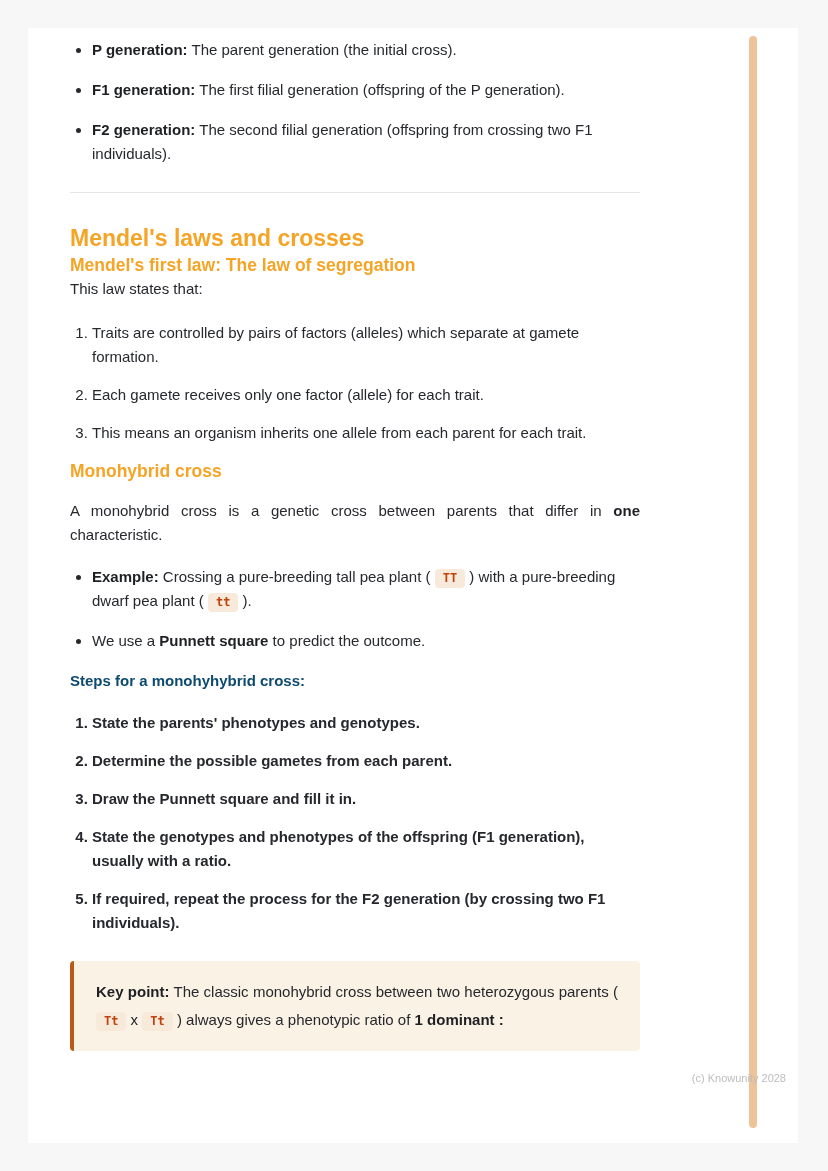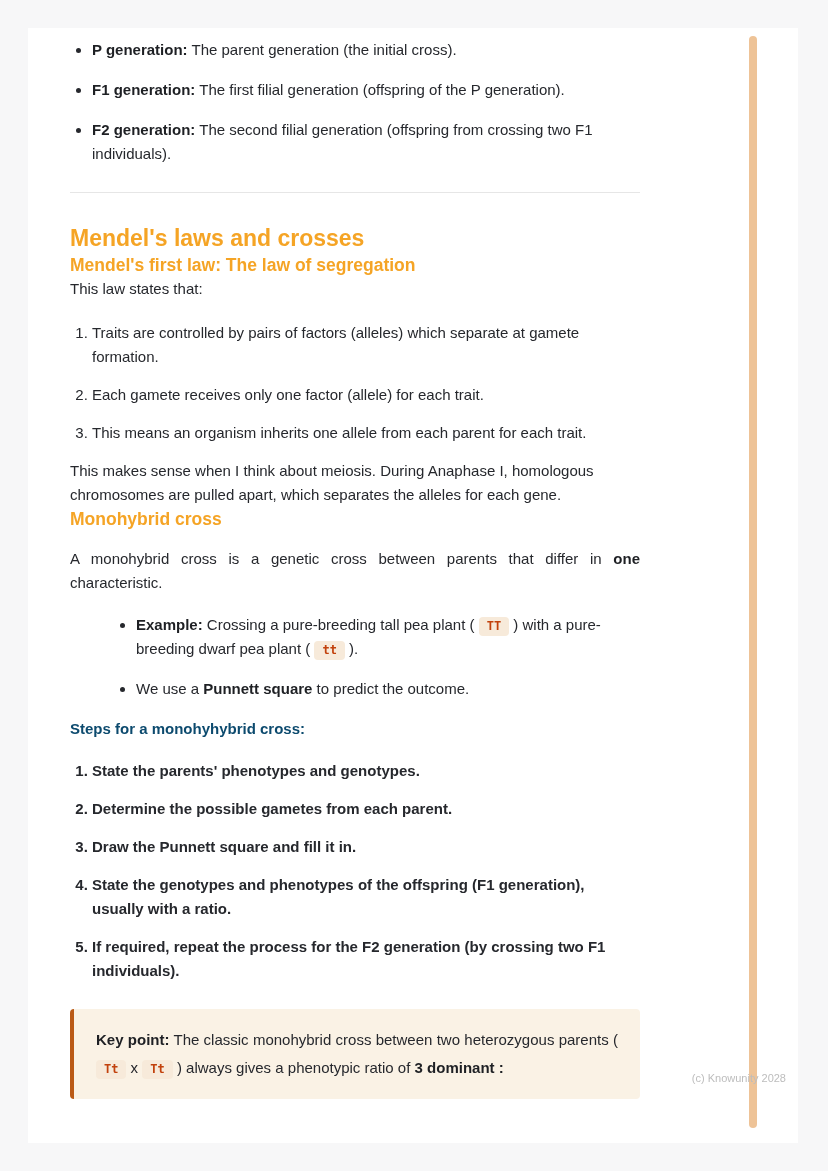--- a/index.html
+++ b/index.html
@@ -34,21 +34,21 @@
 
   p.intro { }
   ol.num-list { margin-top: 20px; padding-left: 22px; }
   ol.num-list li { margin-bottom: 14px; }
   p.note { margin-top: 6px; }
 
   p.justify { text-align: justify; }
   p.mono-intro { margin-top: 16px; }
 
   ul.bullet-list { list-style: disc; padding-left: 22px; margin-top: 18px; }
-  ul.bullet-list li { margin-bottom: 16px; margin-left: 44px; }
+  ul.bullet-list li { margin-bottom: 16px; }
 
   p.steps-heading { margin-top: 10px; font-weight: 700; color: #0c4a6e; }
   ol.steps-list { margin-top: 18px; padding-left: 22px; font-weight: bold; }
   ol.steps-list li { margin-bottom: 14px; }
 
   code.chip {
     display: inline-block;
     background: #F7EADA;
     color: #C2410C;
     font-family: "DejaVu Sans Mono", monospace;
@@ -107,21 +107,20 @@
     <h2>Mendel's first law: The law of segregation</h2>
 
     <p class="intro">This law states that:</p>
 
     <ol class="num-list">
       <li>Traits are controlled by pairs of factors (alleles) which separate at gamete formation.</li>
       <li>Each gamete receives only one factor (allele) for each trait.</li>
       <li>This means an organism inherits one allele from each parent for each trait.</li>
     </ol>
 
-    <p class="note">This makes sense when I think about meiosis. During Anaphase I, homologous chromosomes are pulled apart, which separates the alleles for each gene.</p>
 
     <h2>Monohybrid cross</h2>
 
     <p class="mono-intro justify"><span>A monohybrid cross is a genetic cross between parents that differ in </span><strong>one</strong><span> characteristic.</span></p>
 
     <ul class="bullet-list">
       <li><strong>Example:</strong><span> Crossing a pure-breeding tall pea plant ( </span><code class="chip">TT</code><span> ) with a pure-breeding dwarf pea plant ( </span><code class="chip">tt</code><span> ).</span></li>
       <li><span>We use a </span><strong>Punnett square</strong><span> to predict the outcome.</span></li>
     </ul>
 
@@ -129,20 +128,20 @@
 
     <ol class="steps-list">
       <li>State the parents' phenotypes and genotypes.</li>
       <li>Determine the possible gametes from each parent.</li>
       <li>Draw the Punnett square and fill it in.</li>
       <li>State the genotypes and phenotypes of the offspring (F1 generation), usually with a ratio.</li>
       <li>If required, repeat the process for the F2 generation (by crossing two F1 individuals).</li>
     </ol>
 
     <div class="callout">
-      <p class="justify"><strong>Key point:</strong><span> The classic monohybrid cross between two heterozygous parents ( </span><code class="chip">Tt</code><span> x </span><code class="chip">Tt</code><span> ) always gives a phenotypic ratio of </span><strong>3 dominant :</strong></p>
+      <p class="justify"><strong>Key point:</strong><span> The classic monohybrid cross between two heterozygous parents ( </span><code class="chip">Tt</code><span> x </span><code class="chip">Tt</code><span> ) always gives a phenotypic ratio of </span><strong>1 dominant :</strong></p>
     </div>
 
   </div>
 </div>
 
 <div class="watermark">(c) Knowunity 2028</div>
 <div class="scroll-indicator"></div>
 
 </body></html>

